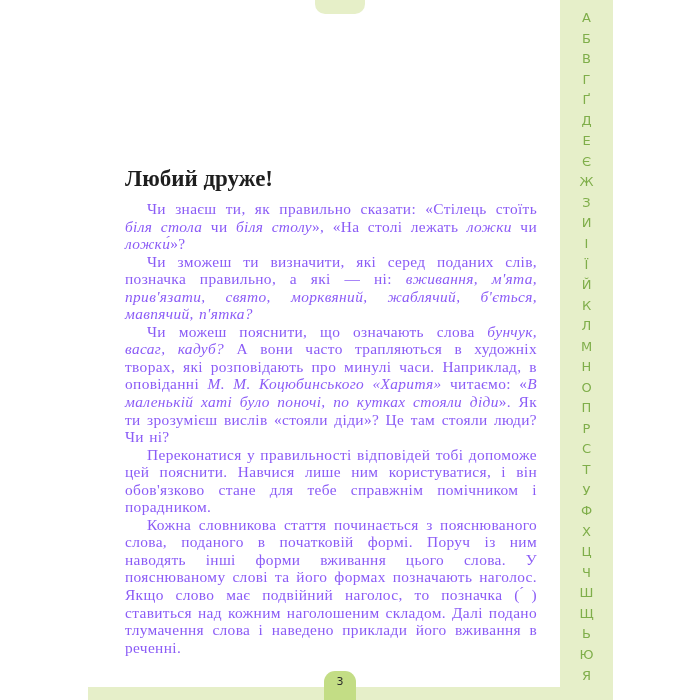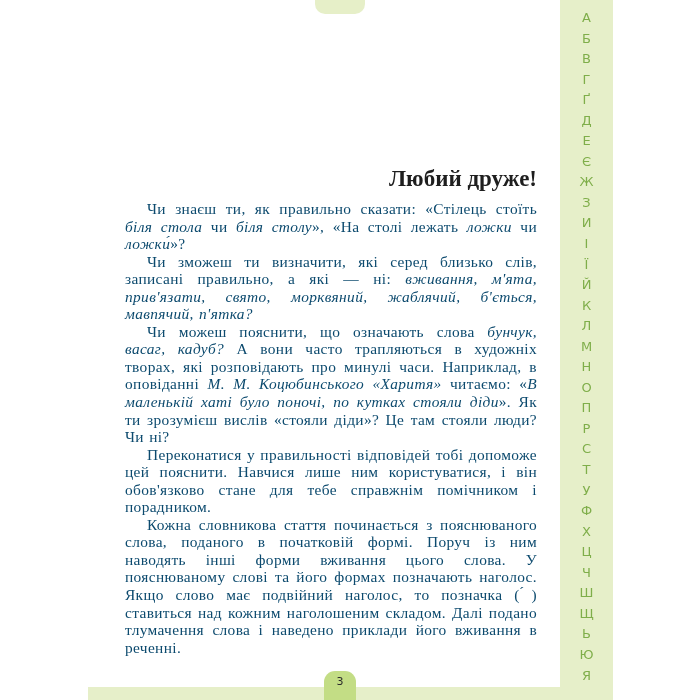--- a/index.html
+++ b/index.html
@@ -4,22 +4,22 @@
 <style>
   html, body { margin:0; padding:0; }
   body { width:700px; height:700px; background:#ffffff; position:relative; overflow:hidden; font-family:"DejaVu Serif", serif; }
   .top-tab { position:absolute; left:315px; top:-6px; width:50px; height:20px; background:#e6efc8; border-radius:0 0 10px 10px; }
   .alpha-bar { position:absolute; left:560px; top:0; width:53px; height:700px; background:#e6efc9; }
   .alpha-list { position:absolute; left:560px; top:8px; width:53px; margin:0; padding:0; list-style:none; }
   .alpha-list li { height:20.55px; line-height:20.55px; text-align:center; color:#7fae4a; font-family:"DejaVu Sans", sans-serif; font-size:13px; }
   .bottom-bar { position:absolute; left:88px; top:687px; width:472px; height:13px; background:#e6efc9; }
   .page-tab { position:absolute; left:324px; top:671px; width:32px; height:29px; background:#c3dd85; border-radius:11px 11px 0 0; }
   .page-num { position:absolute; left:324px; top:675px; width:32px; text-align:center; font-family:"DejaVu Sans", sans-serif; font-size:11px; color:#2b2b2b; }
-  .heading { position:absolute; left:125px; width:412px; top:166px; text-align:right; font-family:"Liberation Serif", serif; font-weight:bold; font-size:23px; color:#1e1e1e; margin:0; }
-  .body-text { position:absolute; left:125px; top:200px; width:412px; font-family:"Liberation Serif", serif; font-size:15.4px; line-height:17.55px; color:#0c4a6e; text-align:justify; letter-spacing:0.35px; word-spacing:1px; }
+  .heading { position:absolute; left:125px; width:412px; top:166px; text-align:left; font-family:"Liberation Serif", serif; font-weight:bold; font-size:23px; color:#1e1e1e; margin:0; }
+  .body-text { position:absolute; left:125px; top:200px; width:412px; font-family:"Liberation Serif", serif; font-size:15.4px; line-height:17.55px; color:#8b5cf6; text-align:justify; letter-spacing:0.35px; word-spacing:1px; }
   .body-text p { margin:0; text-indent:22px; }
   .body-text i { font-style:italic; }
 </style>
 </head>
 <body>
 
 <div class="top-tab"></div>
 
 <div class="alpha-bar"></div>
 <ul class="alpha-list" id="alpha-list">
@@ -56,21 +56,21 @@
     <li>Ь</li>
     <li>Ю</li>
     <li>Я</li>
   </ul>
 
 <h1 class="heading">Любий друже!</h1>
 
 <div class="body-text">
   <p><span>Чи знаєш ти, як правильно сказати: «Стілець стоїть </span><i>біля стола</i><span> чи </span><i>біля столу</i><span>», «На столі лежать </span><i>ложки</i><span> чи </span><i>ложки́</i><span>»?</span></p>
 
-  <p><span>Чи зможеш ти визначити, які серед близько слів, записані правильно, а які — ні: </span><i>вживання, м'ята, прив'язати, свято, морквяний, жаблячий, б'ється, мавпячий, п'ятка?</i></p>
+  <p><span>Чи зможеш ти визначити, які серед поданих слів, позначка правильно, а які — ні: </span><i>вживання, м'ята, прив'язати, свято, морквяний, жаблячий, б'ється, мавпячий, п'ятка?</i></p>
 
   <p><span>Чи можеш пояснити, що означають слова </span><i>бунчук, васаг, кадуб?</i><span> А вони часто трапляються в художніх творах, які розповідають про минулі часи. Наприклад, в оповіданні </span><i>М. М. Коцюбинського «Харитя»</i><span> читаємо: «</span><i>В маленькій хаті було поночі, по кутках стояли діди</i><span>». Як ти зрозумієш вислів «стояли діди»? Це там стояли люди? Чи ні?</span></p>
 
   <p>Переконатися у правильності відповідей тобі допоможе цей пояснити. Навчися лише ним користуватися, і він обов'язково стане для тебе справжнім помічником і порадником.</p>
   <p>Кожна словникова стаття починається з пояснюваного слова, поданого в початковій формі. Поруч із ним наводять інші форми вживання цього слова. У пояснюваному слові та його формах позначають наголос. Якщо слово має подвійний наголос, то позначка ( ́) ставиться над кожним наголошеним складом. Далі подано тлумачення слова і наведено приклади його вживання в реченні.</p>
 </div>
 
 <div class="bottom-bar"></div>
 <div class="page-tab"></div>
 <div class="page-num">3</div>

